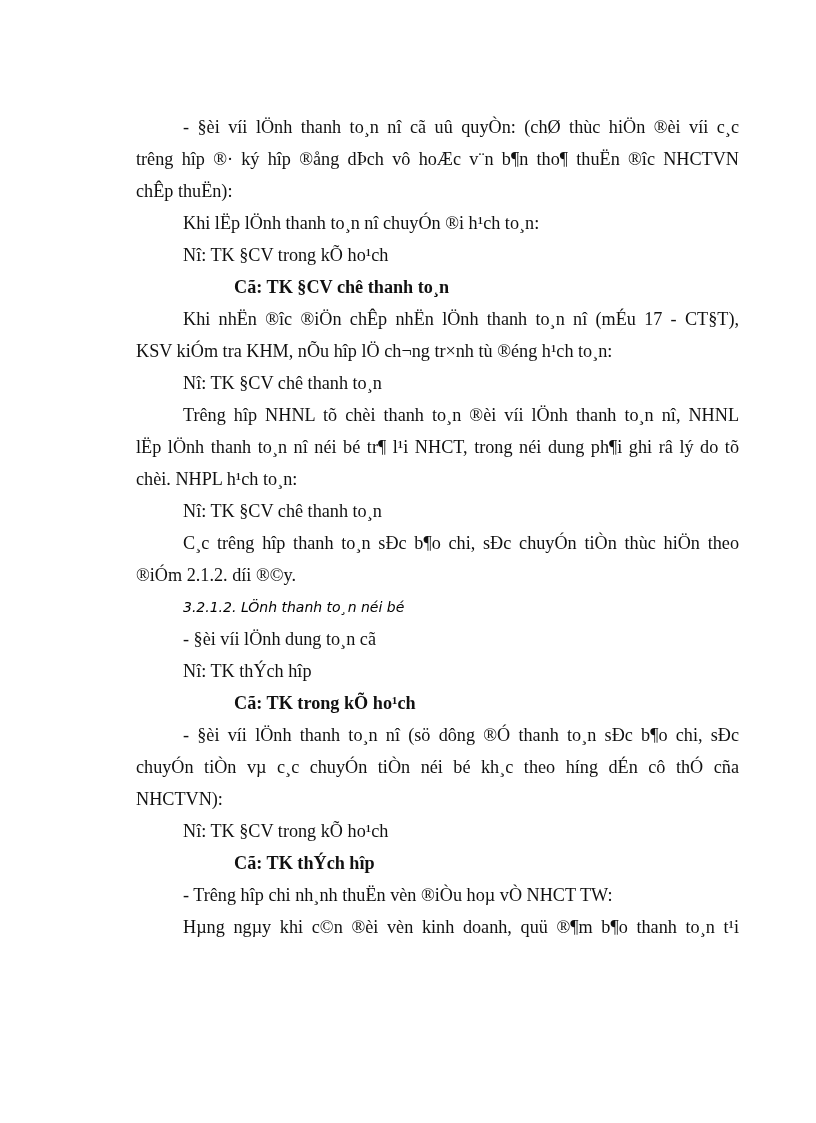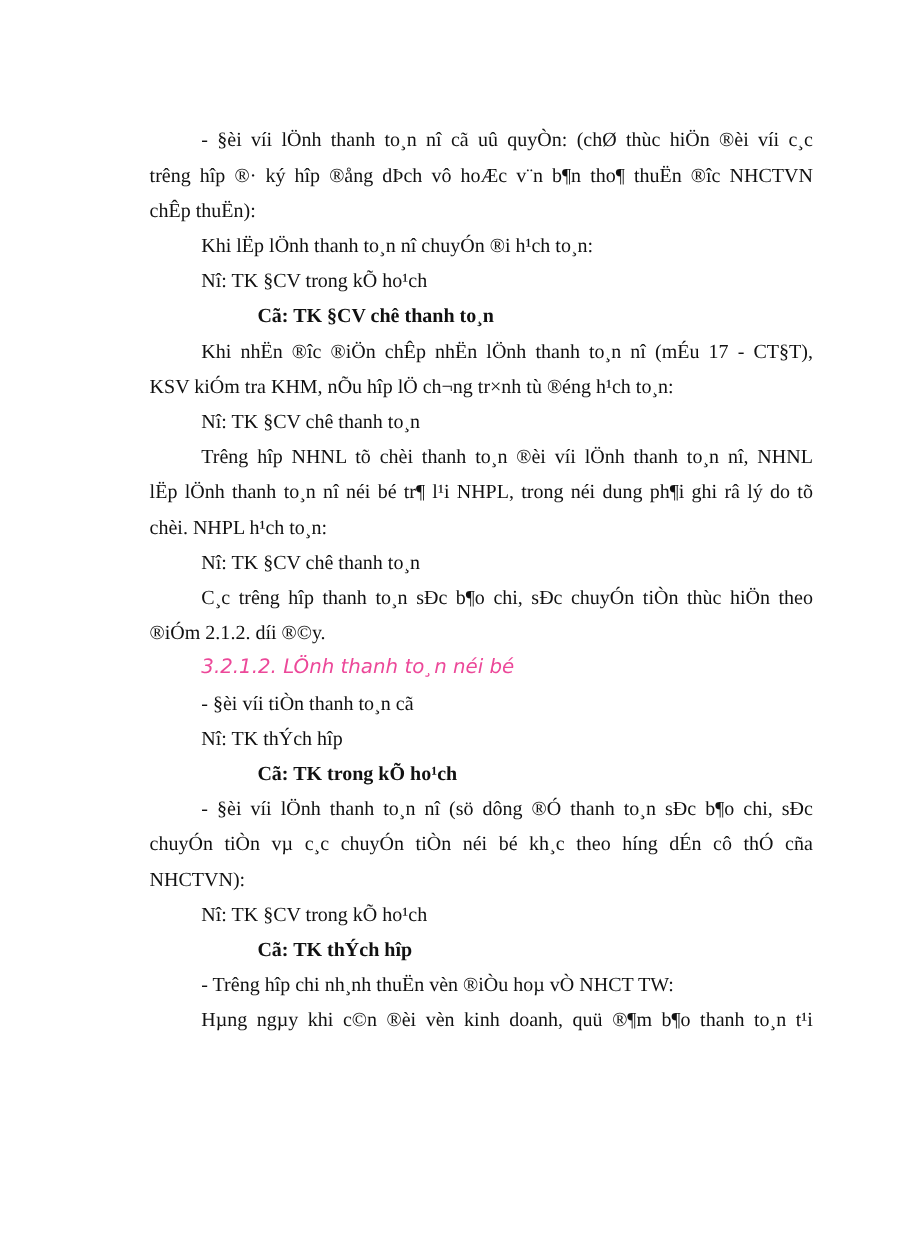--- a/index.html
+++ b/index.html
@@ -40,22 +40,22 @@
     .just {
       text-align: justify;
       text-align-last: justify;
       white-space: normal;
     }
     .ind1 { padding-left: 47px; }
     .ind2 { padding-left: 98px; font-weight: bold; }
     .heading {
       font-family: "DejaVu Sans", sans-serif;
       font-style: italic;
-      font-size: 18px;
-      color: #ec4899;
+      font-size: 14px;
+      color: #000000;
     }
     .bottom-rule {
       position: absolute;
       left: 24px;
       right: 24px;
       top: 1120px;
       height: 0;
       border-top: 1px dotted #b8b8b8;
     }
   </style>
@@ -67,27 +67,27 @@
     <span class="line just ind1">- §èi víi lÖnh thanh to¸n nî cã uû quyÒn: (chØ thùc hiÖn ®èi víi c¸c</span>
     <span class="line just">tr­êng hîp ®· ký hîp ®ång dÞch vô hoÆc v¨n b¶n tho¶ thuËn ®­îc NHCTVN</span>
     <span class="line">chÊp thuËn):</span>
     <span class="line ind1">Khi lËp lÖnh thanh to¸n nî chuyÓn ®i h¹ch to¸n:</span>
     <span class="line ind1">Nî: TK §CV trong kÕ ho¹ch</span>
     <span class="line ind2">Cã: TK §CV chê thanh to¸n</span>
     <span class="line just ind1">Khi nhËn ®­îc ®iÖn chÊp nhËn lÖnh thanh to¸n nî (mÉu 17 - CT§T),</span>
     <span class="line">KSV kiÓm tra KHM, nÕu hîp lÖ ch­¬ng tr×nh tù ®éng h¹ch to¸n:</span>
     <span class="line ind1">Nî: TK §CV chê thanh to¸n</span>
     <span class="line just ind1">Tr­êng hîp NHNL tõ chèi thanh to¸n ®èi víi lÖnh thanh to¸n nî, NHNL</span>
-    <span class="line just">lËp lÖnh thanh to¸n nî néi bé tr¶ l¹i NHPL, trong néi dung ph¶i ghi râ lý do tõ</span>
+    <span class="line just">lËp lÖnh thanh to¸n nî néi bé tr¶ l¹i NHCT, trong néi dung ph¶i ghi râ lý do tõ</span>
     <span class="line">chèi. NHPL h¹ch to¸n:</span>
     <span class="line ind1">Nî: TK §CV chê thanh to¸n</span>
     <span class="line just ind1">C¸c tr­êng hîp thanh to¸n sÐc b¶o chi, sÐc chuyÓn tiÒn thùc hiÖn theo</span>
     <span class="line">®iÓm 2.1.2. d­íi ®©y.</span>
     <span class="line ind1 heading">3.2.1.2. LÖnh thanh to¸n néi bé</span>
-    <span class="line ind1">- §èi víi tiÒn thanh to¸n cã</span>
+    <span class="line ind1">- §èi víi lÖnh dung to¸n cã</span>
     <span class="line ind1">Nî: TK thÝch hîp</span>
     <span class="line ind2">Cã: TK trong kÕ ho¹ch</span>
     <span class="line just ind1">- §èi víi lÖnh thanh to¸n nî (sö dông ®Ó thanh to¸n sÐc b¶o chi, sÐc</span>
     <span class="line just">chuyÓn tiÒn vµ c¸c chuyÓn tiÒn néi bé kh¸c theo h­íng dÉn cô thÓ cña</span>
     <span class="line">NHCTVN):</span>
     <span class="line ind1">Nî: TK §CV trong kÕ ho¹ch</span>
     <span class="line ind2">Cã: TK thÝch hîp</span>
     <span class="line ind1">- Tr­êng hîp chi nh¸nh thuËn vèn ®iÒu hoµ vÒ NHCT TW:</span>
     <span class="line just ind1">Hµng ngµy khi c©n ®èi vèn kinh doanh, quü ®¶m b¶o thanh to¸n t¹i</span>
   </div>

